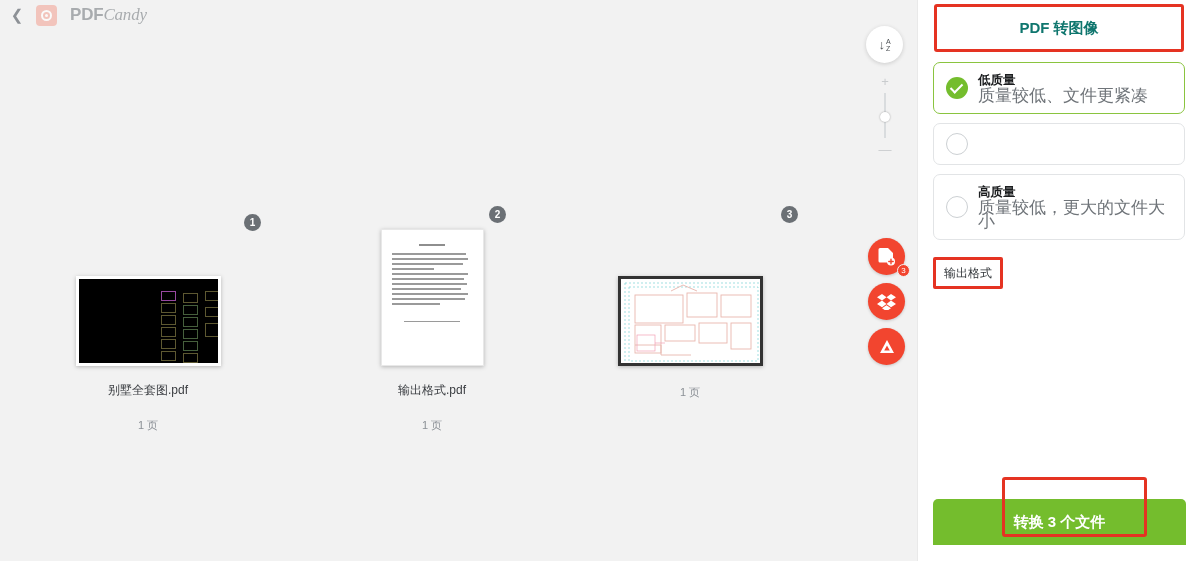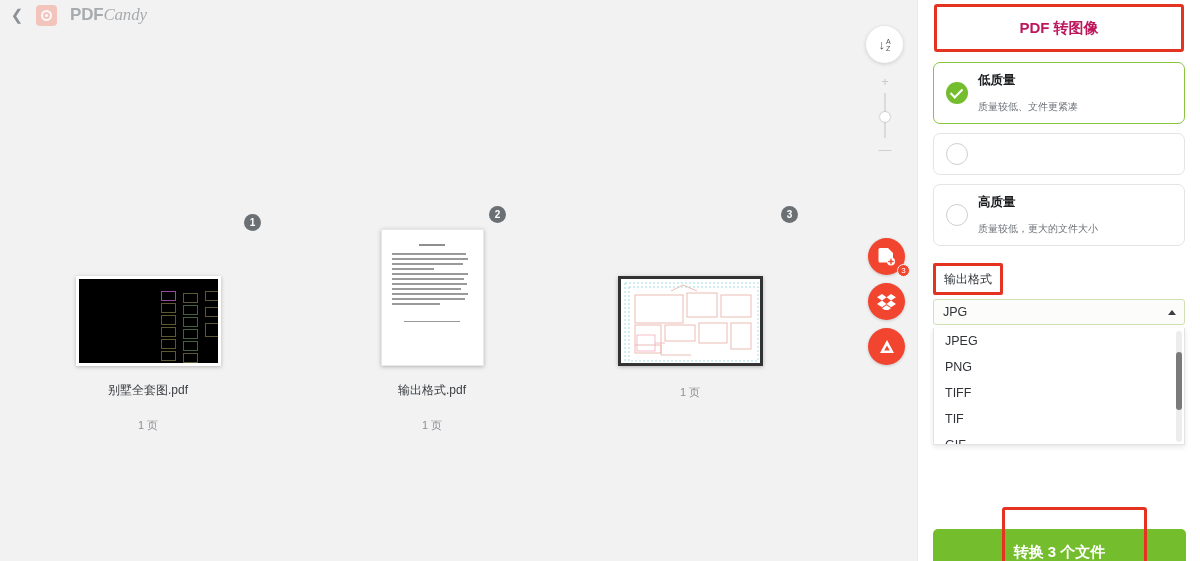--- a/index.html
+++ b/index.html
@@ -112,40 +112,40 @@
   
   .panel {
     position: absolute; left: 917px; top: 0; width: 283px; height: 561px;
     background: #fff; border-left: 1px solid #e9e9e9;
   }
   .panel-title-box {
     margin: 4px 16px 0 16px; height: 48px;
     display: flex; align-items: center; justify-content: center;
     border: 3px solid #e53322; border-radius: 3px;
   }
-  .panel-title { font-size: 15px; font-weight: 700; color: #be185d; }
+  .panel-title { font-size: 15px; font-weight: 700; color: #0f766e; }
 
   .opts { margin: 10px 15px 0 15px; }
   .opt {
     display: flex; align-items: center; gap: 10px;
     border: 1px solid #e2e4e6; border-radius: 7px;
     padding: 9px 12px; margin-bottom: 9px; cursor: pointer; background: #fff;
   }
   .opt.sel { border: 1px solid #8ac43f; }
   .radio { width: 22px; height: 22px; border-radius: 50%; border: 1px solid #ccd0d3; flex: 0 0 22px; }
   .radio.on {
     border: none; background: #74bd2d; position: relative;
   }
   .radio.on::after {
     content: ""; position: absolute; left: 7px; top: 4px;
     width: 5px; height: 10px; border: solid #fff; border-width: 0 2px 2px 0;
     transform: rotate(45deg);
   }
   .opt-text .t { font-size: 12.5px; font-weight: 700; color: #1c1e20; line-height: 16px; }
-  .opt-text .s { font-size: 10px; color: #6f7479; margin-top: 12px; line-height: 14px; }
+  .opt-text .s { font-size: 17px; color: #6f7479; margin-top: 2px; line-height: 14px; font-family: Liberation Mono, monospace; }
 
   .fmt-label-box {
     display: inline-block; margin: 8px 0 0 15px; padding: 3px 8px 4px 8px;
     border: 3px solid #e53322; border-radius: 2px;
   }
   .fmt-label { font-size: 12px; color: #33373b; }
 
   .select-wrap { position: relative; margin: 4px 15px 0 15px; }
   .select-box {
     height: 26px; border: 1px solid #cfdfb6; border-radius: 3px; background: #fcfdfa;
@@ -157,21 +157,21 @@
   .dropdown {
     position: absolute; left: 0; top: 29px; width: 100%;
     background: #fff; border: 1px solid #e3e3e3; border-top: none;
     box-shadow: 0 2px 5px rgba(0,0,0,.10);
     max-height: 117px; overflow: hidden; z-index: 5;
   }
   .dd-item { padding: 6px 0 6px 11px; font-size: 12.5px; color: #2f3337; cursor: pointer; }
   .dd-scroll { position: absolute; right: 2px; top: 3px; width: 6px; height: 111px; background: #ededed; border-radius: 3px; }
   .dd-scroll-thumb { position: absolute; left: 0; top: 21px; width: 6px; height: 58px; background: #7a7a7a; border-radius: 3px; }
 
-  .convert-wrap { position: absolute; left: 15px; bottom: 0; width: 253px; height: 32px; }
+  .convert-wrap { position: absolute; left: 15px; bottom: 0; width: 253px; height: 62px; }
   .convert-btn {
     width: 100%; height: 46px; background: #74bd2d; border: none; color: #fff;
     font-size: 15px; font-weight: 700; border-radius: 5px 5px 0 0; cursor: pointer;
     display: flex; align-items: center; justify-content: center;
     font-family: "Liberation Sans", sans-serif;
   }
   .convert-hl {
     position: absolute; left: 69px; top: -22px; width: 145px; height: 60px;
     border: 3px solid #e53322; border-radius: 3px; pointer-events: none;
   }
@@ -347,35 +347,19 @@
           <div class="t">高质量</div>
           <div class="s">质量较低，更大的文件大小</div>
         </div>
       </div>
     </div>
 
     <div class="fmt-label-box">
       <span class="fmt-label">输出格式</span>
     </div>
 
-    <div class="select-wrap">
-      <div class="select-box">
-        <span class="select-value">JPG</span>
-        <span class="caret-up"></span>
-      </div>
-      <div class="dropdown">
-        <div class="dd-item">JPEG</div>
-        <div class="dd-item">PNG</div>
-        <div class="dd-item">TIFF</div>
-        <div class="dd-item">TIF</div>
-        <div class="dd-item">GIF</div>
-        <div class="dd-scroll">
-            <div class="dd-scroll-thumb"></div>
-          </div>
-      </div>
-    </div>
 
     <div class="convert-wrap">
       <button class="convert-btn">转换 3 个文件</button>
       <div class="convert-hl"></div>
     </div>
   </div>
 </div>
 
 </body></html>

